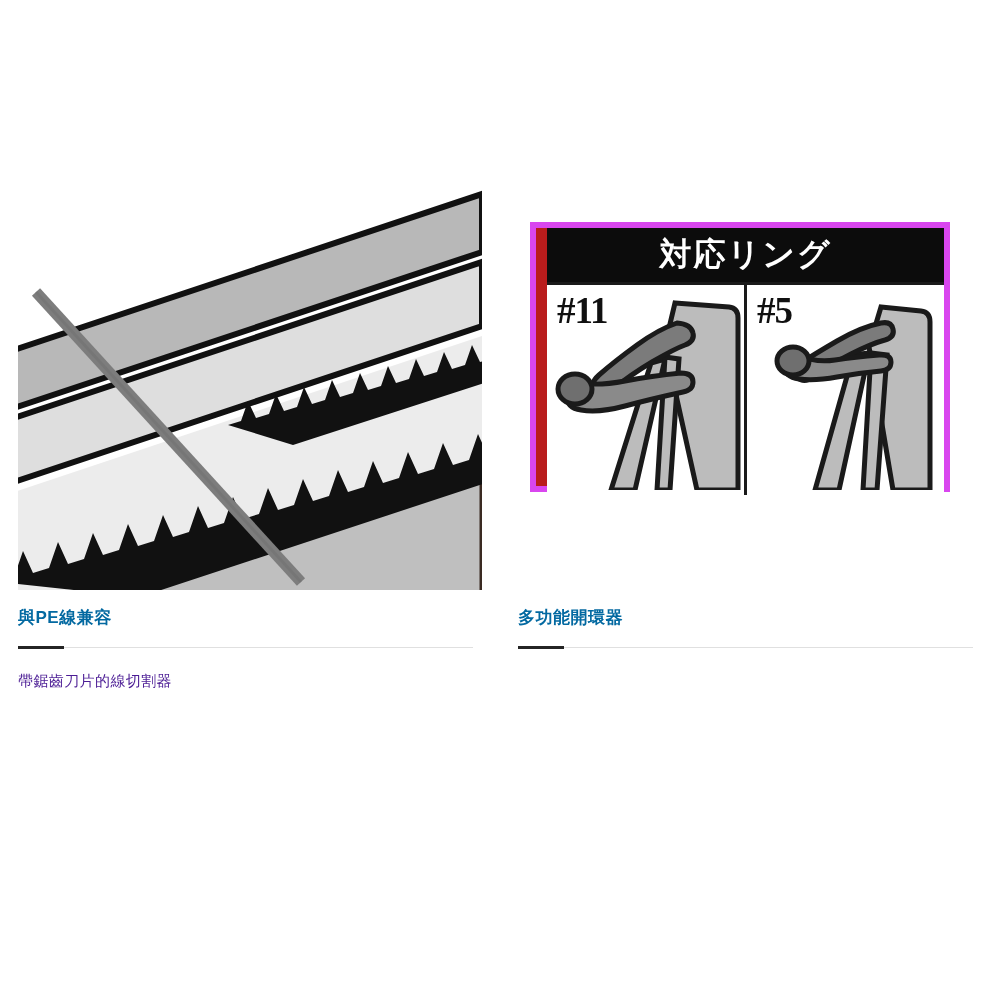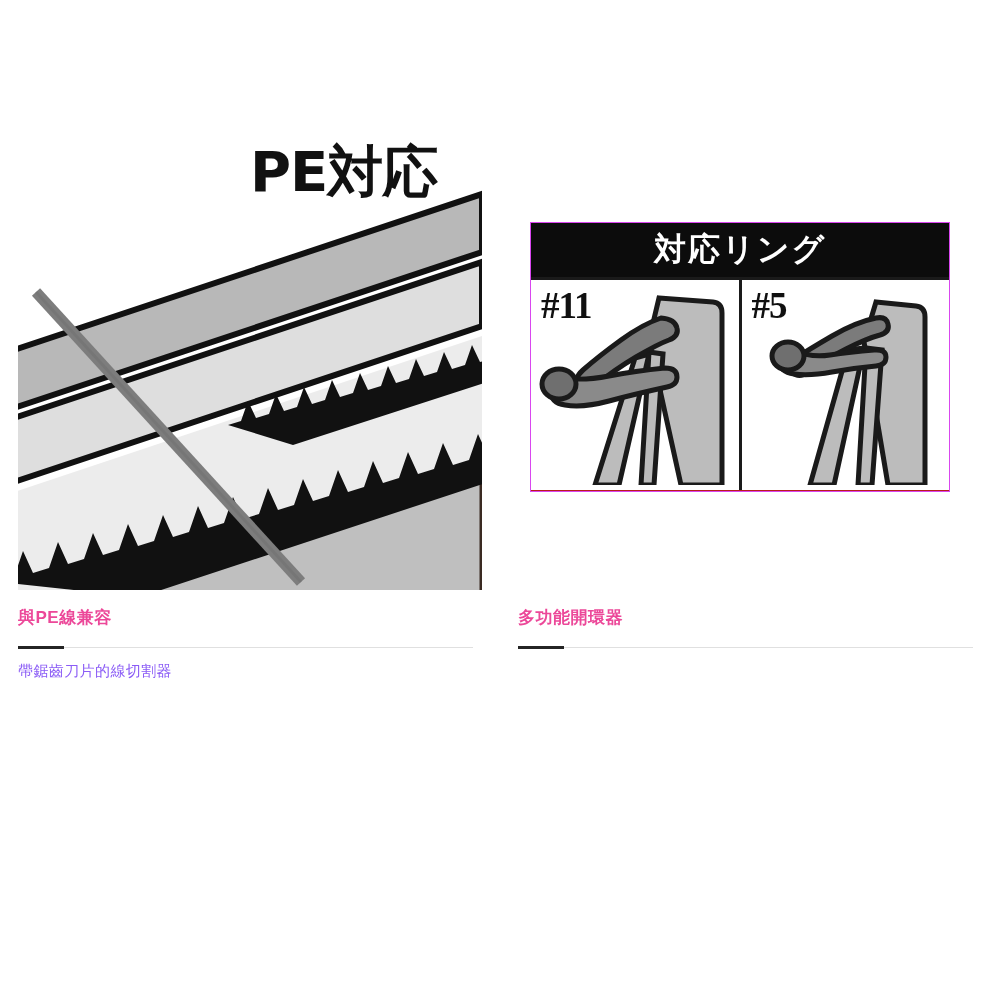--- a/index.html
+++ b/index.html
@@ -62,44 +62,44 @@
     left: 18px;
     width: 460px;
   }
   .caption-right {
     left: 18px;
     width: 450px;
   }
   .caption-title {
     font-size: 17px;
     font-weight: bold;
-    color: #ec4899;
+    color: #0369a1;
     letter-spacing: 0.5px;
     line-height: 1.2;
     white-space: nowrap;
   }
   .caption-rule {
     position: relative;
     margin-top: 19px;
     height: 1px;
     background: #e0e0e0;
     width: 455px;
   }
   .caption-rule::before {
     content: "";
     position: absolute;
     left: 0; top: -1px;
     width: 46px;
     height: 3px;
     background: #242424;
   }
   .caption-sub {
-    margin-top: 12px;
+    margin-top: 22px;
     font-size: 15px;
-    color: #8b5cf6;
+    color: #4c1d95;
     letter-spacing: 0.4px;
     line-height: 1.4;
     white-space: nowrap;
   }
 
   
   .illus-left svg, .illus-right-wrap svg { display: block; }
 
   .pe-badge {
     position: absolute;
@@ -114,23 +114,24 @@
     font-family: "DejaVu Sans", "Liberation Sans", sans-serif;
   }
 
   
   .ring-panel {
     position: absolute;
     left: 0;
     top: 92px;
     width: 420px;
     height: 270px;
-    border: 1px solid #d946ef;
+    border: 6px solid #d946ef;
     background: #b91c1c;
     box-sizing: border-box;
+    padding-left: 11px;
   }
   .ring-banner {
     height: 54px;
     background: #0c0c0c;
     display: flex;
     align-items: center;
     justify-content: center;
   }
   .ring-banner-text {
     color: #ffffff;
@@ -224,21 +225,20 @@
                 l16 -5 l9 -26 l10 22
                 l16 -5
                 l0 26 l-364 120 Z"></path>
             </g>
 
             <path d="M18 162 L283 452" stroke="#7d7d7d" stroke-width="11" fill="none" stroke-linecap="butt"></path>
             <path d="M18 162 L283 452" stroke="#6f6f6f" stroke-width="3" fill="none" opacity="0.45"></path>
           </g>
         </svg>
 
-        <div class="pe-badge">PE対応</div>
       </div>
 
       <div class="caption">
         <div class="caption-title">與PE線兼容</div>
         <div class="caption-rule"></div>
         <div class="caption-sub">帶鋸齒刀片的線切割器</div>
       </div>
     </div>
 
     <div class="feature-col">

